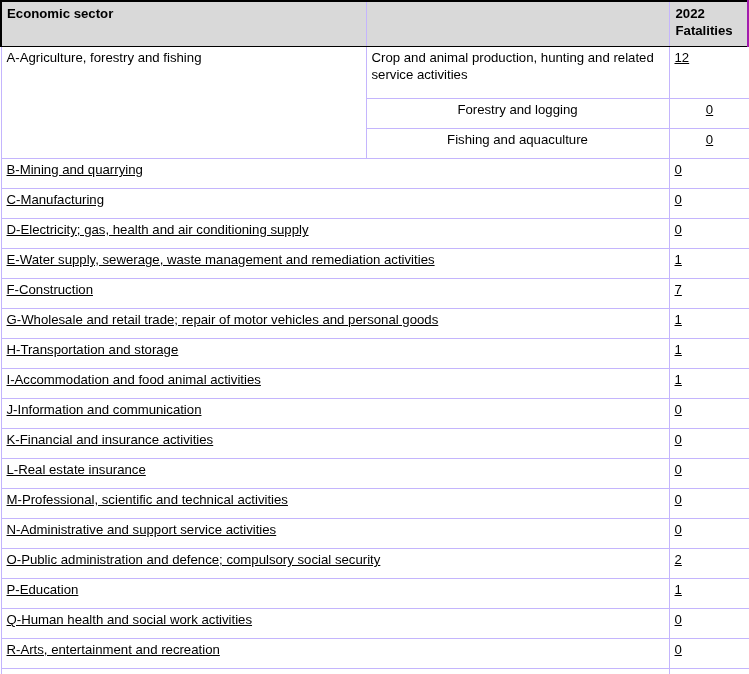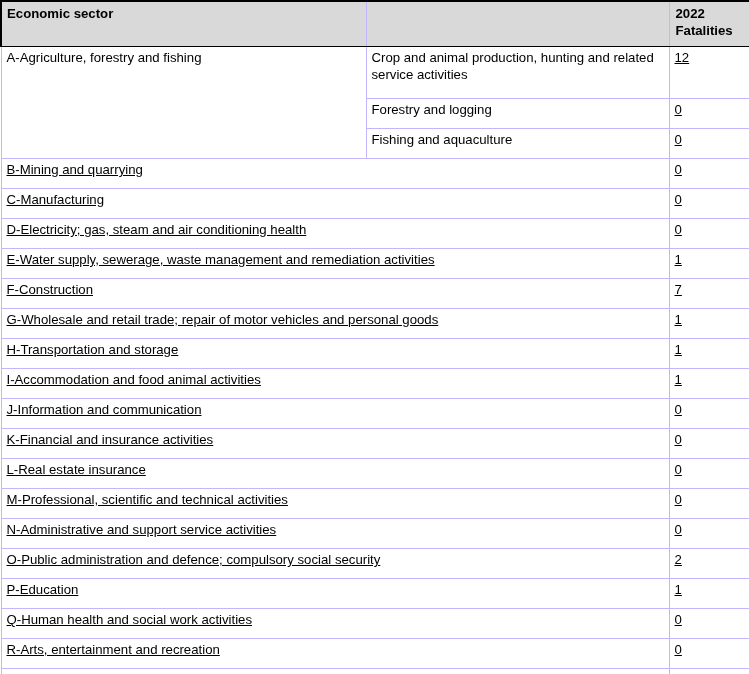--- a/index.html
+++ b/index.html
@@ -41,21 +41,21 @@
     border-top: 2px solid #000000;
     border-bottom: 1px solid #000000;
     height: 36px;
     vertical-align: top;
     padding-top: 4px;
   }
   tr.header-row th.sector-head {
     border-left: 2px solid #000000;
   }
   tr.header-row th.value-head {
-    border-right: 2px solid #a21caf;
+    border-right: 6px solid #a21caf;
     padding-left: 6px;
   }
   .head-line { display: block; }
 
   
   td.sector-cell {
     border-left: 2px solid #000000;
   }
   td.value-cell {
     border-right: 2px solid #000000;
@@ -67,21 +67,21 @@
     text-decoration: underline;
   }
 
   
   td.rowspan-cell {
     vertical-align: top;
   }
 
   
   tr.data-row td { height: 22px; }
-  tr.sub-row td  { height: 22px; }
+  tr.sub-row td  { height: 22px; text-align: center; }
   tr.sub-row-tall td { height: 44px; }
 </style>
 </head>
 <body>
 
 <table class="fatalities-table">
   <colgroup>
     <col class="col-sector">
     <col class="col-subclass">
     <col class="col-value">
@@ -113,21 +113,21 @@
       </tr>
       <tr class="data-row">
         <td class="merged-cell" colspan="2">B-Mining and quarrying</td>
         <td class="value-cell">0</td>
       </tr>
       <tr class="data-row">
         <td class="merged-cell" colspan="2">C-Manufacturing</td>
         <td class="value-cell">0</td>
       </tr>
       <tr class="data-row">
-        <td class="merged-cell" colspan="2">D-Electricity; gas, steam and air conditioning health</td>
+        <td class="merged-cell" colspan="2">D-Electricity; gas, health and air conditioning supply</td>
         <td class="value-cell">0</td>
       </tr>
       <tr class="data-row">
         <td class="merged-cell" colspan="2">E-Water supply, sewerage, waste management and remediation activities</td>
         <td class="value-cell">1</td>
       </tr>
       <tr class="data-row">
         <td class="merged-cell" colspan="2">F-Construction</td>
         <td class="value-cell">7</td>
       </tr>

